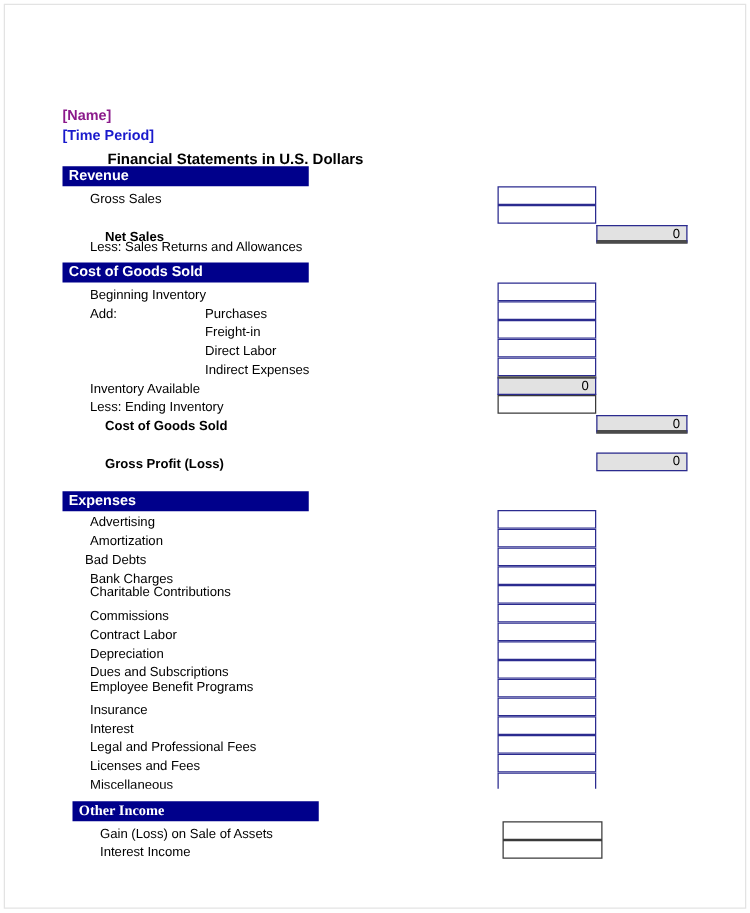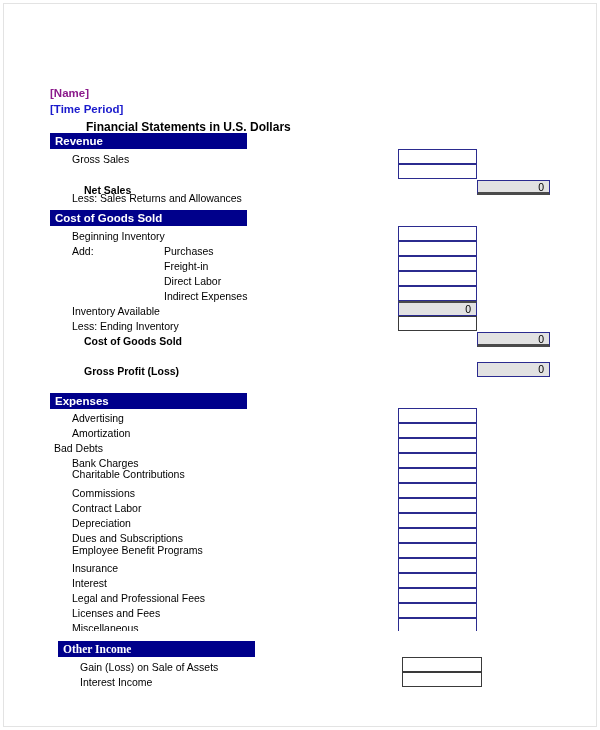--- a/index.html
+++ b/index.html
@@ -172,21 +172,21 @@
   <div class="box total" style="left:473px; top:358px; width:73px;">0</div>
 
   <div class="bar" style="left:46px; top:389px; width:197px;">Expenses</div>
 
   <div class="label" style="left:68px; top:408px;">Advertising</div>
   <div class="box entry" style="left:394px; top:404px; width:79px;"></div>
 
   <div class="label" style="left:68px; top:423px;">Amortization</div>
   <div class="box entry" style="left:394px; top:419px; width:79px;"></div>
 
-  <div class="label" style="left:50px; top:438px;">Bad Debts</div>
+  <div class="label" style="left:64px; top:438px;">Bad Debts</div>
   <div class="box entry" style="left:394px; top:434px; width:79px;"></div>
 
   <div class="label" style="left:68px; top:453px;">Bank Charges</div>
   <div class="box entry" style="left:394px; top:449px; width:79px;"></div>
 
   <div class="label" style="left:68px; top:464px;">Charitable Contributions</div>
   <div class="box entry" style="left:394px; top:464px; width:79px;"></div>
 
   <div class="label" style="left:68px; top:483px;">Commissions</div>
   <div class="box entry" style="left:394px; top:479px; width:79px;"></div>

